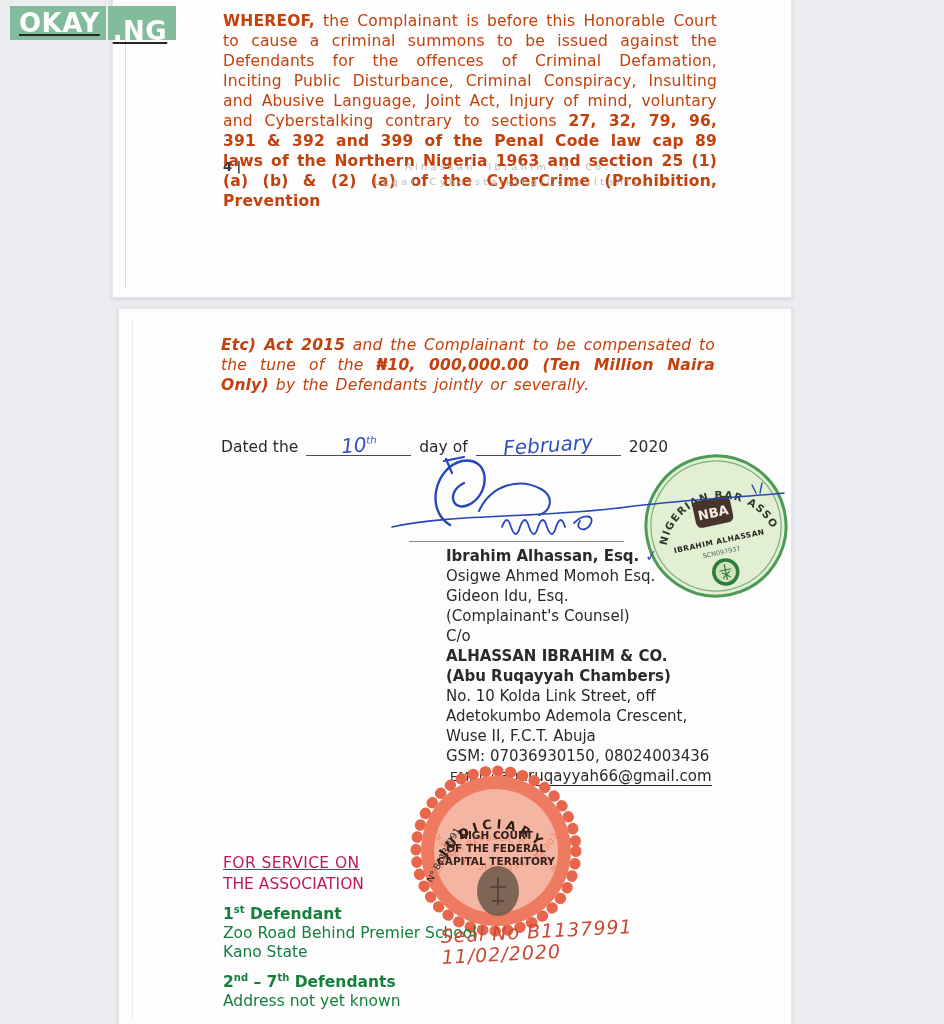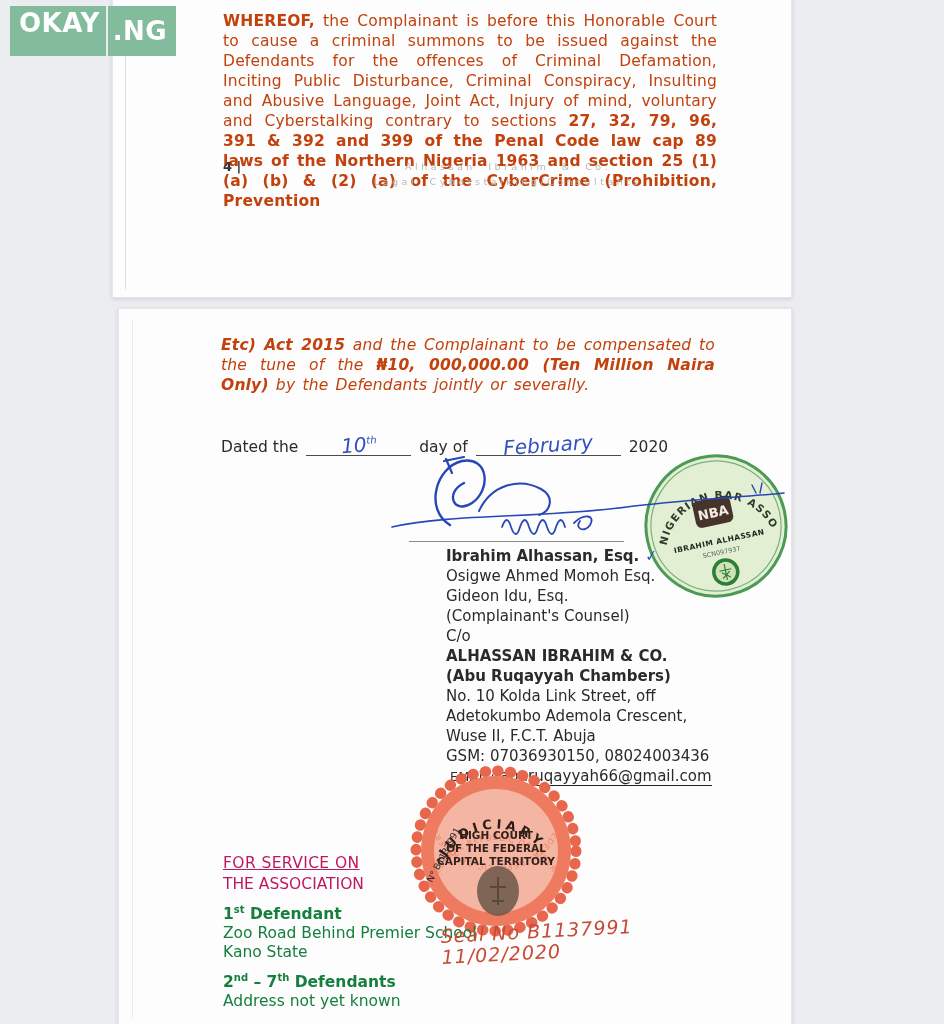--- a/index.html
+++ b/index.html
@@ -5,21 +5,21 @@
   html,body{margin:0;padding:0;}
   body{
     width:944px;height:1024px;position:relative;overflow:hidden;
     background:#eceDF0;background:#ecedf0;
     font-family:"DejaVu Sans", sans-serif;color:#262626;
   }
   .page{position:absolute;background:#fdfdfe;box-shadow:0 1px 4px rgba(70,70,90,.18);border:1px solid #e6e6ea;}
   #page1{left:112px;top:-4px;width:678px;height:300px;}
   #page2{left:118px;top:308px;width:672px;height:720px;}
   .scanline{position:absolute;width:1px;background:#dcdcdf;}
-  .logo{position:absolute;left:10px;top:6px;height:50px;display:flex;z-index:9;}
+  .logo{position:absolute;left:10px;top:6px;height:34px;display:flex;z-index:9;text-decoration:underline;}
   .logo span{background:#82bc9d;color:#ffffff;font-weight:700;font-size:26px;line-height:34px;letter-spacing:.5px;}
   .logo .seg1{padding:0 6px 0 9px;}
   .logo .seg2{padding:8px 9px 0 5px;margin-left:2px;}
   .para{position:absolute;text-align:justify;font-size:15.5px;line-height:20px;letter-spacing:.2px;word-spacing:2px;color:#c2410c;}
   .b{font-weight:700;}
   .pagenum{position:absolute;font-size:13px;font-weight:700;color:#333;}
   .footer{position:absolute;text-align:center;color:#b9bab8;font-size:9.5px;letter-spacing:3.5px;line-height:15px;word-spacing:6px;}
   .dated{position:absolute;font-size:15.5px;color:#2b2b2b;white-space:nowrap;}
   .slot{display:inline-block;border-bottom:1.5px solid #4a4a4a;text-align:center;position:relative;vertical-align:bottom;}
   .slot1{width:105px;margin:0 8px;}

